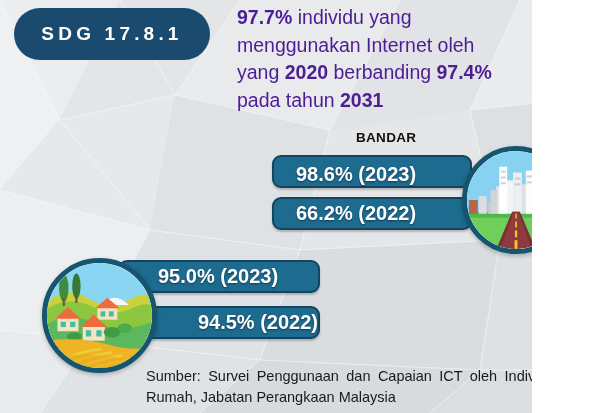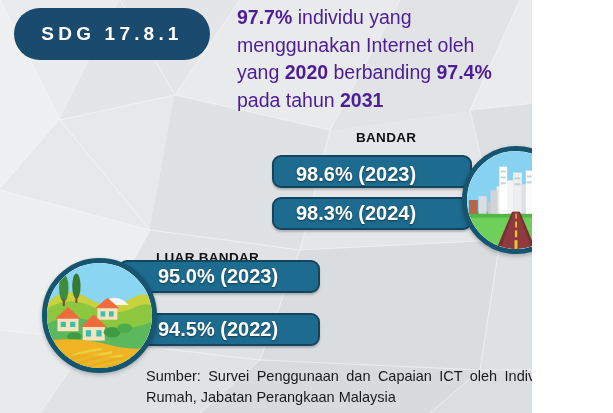--- a/index.html
+++ b/index.html
@@ -93,21 +93,21 @@
   }
 
   
   #bandar-label { left: 356px; top: 130px; }
   #bandar-pill-2023 { left: 272px; top: 155px; width: 200px; padding-left: 22px; align-items: flex-end; }
   #bandar-pill-2022 { left: 272px; top: 197px; width: 200px; padding-left: 22px; }
 
   
   #luar-label { left: 156px; top: 250px; }
   #luar-pill-2023 { left: 118px; top: 260px; width: 202px; padding-left: 38px; }
-  #luar-pill-2022 { left: 118px; top: 313px; width: 202px; padding-left: 38px; }
+  #luar-pill-2022 { left: 118px; top: 306px; width: 202px; padding-left: 38px; justify-content: flex-end; }
 
   
   .circle-icon {
     position: absolute;
     border-radius: 50%;
     border: 5px solid #15556f;
     box-sizing: border-box;
     overflow: hidden;
     background: #ffffff;
     box-shadow: 0 2px 4px rgba(0,0,0,0.25);
@@ -188,21 +188,21 @@
     <span>yang </span><b>2020</b><span> berbanding </span><b>97.4%</b><br>
     <span>pada tahun </span><b>2031</b>
   </div>
 
   <div class="region-label" id="bandar-label">BANDAR</div>
 
   <div class="pill" id="bandar-pill-2023">
     <span class="pill-text">98.6% (2023)</span>
   </div>
   <div class="pill" id="bandar-pill-2022">
-    <span class="pill-text">98.3% (2024)</span>
+    <span class="pill-text">66.2% (2022)</span>
   </div>
 
   <div class="circle-icon" id="city-circle">
     <svg viewBox="0 0 100 100">
       <defs>
         <clipPath id="cityClip">
             <circle cx="50" cy="50" r="50"></circle>
           </clipPath>
       </defs>
       <g clip-path="url(#cityClip)">
@@ -242,21 +242,20 @@
         <g fill="#f2c230">
           <rect x="49.4" y="64" width="1.4" height="5"></rect>
           <rect x="49.2" y="72" width="1.8" height="6"></rect>
           <rect x="48.9" y="81" width="2.3" height="7"></rect>
           <rect x="48.5" y="91" width="3" height="9"></rect>
         </g>
       </g>
     </svg>
   </div>
 
-  <div class="region-label" id="luar-label">LUAR BANDAR</div>
 
   <div class="pill" id="luar-pill-2023">
     <span class="pill-text">95.0% (2023)</span>
   </div>
   <div class="pill" id="luar-pill-2022">
     <span class="pill-text">94.5% (2022)</span>
   </div>
 
   <div class="circle-icon" id="rural-circle">
     <svg viewBox="0 0 100 100">

